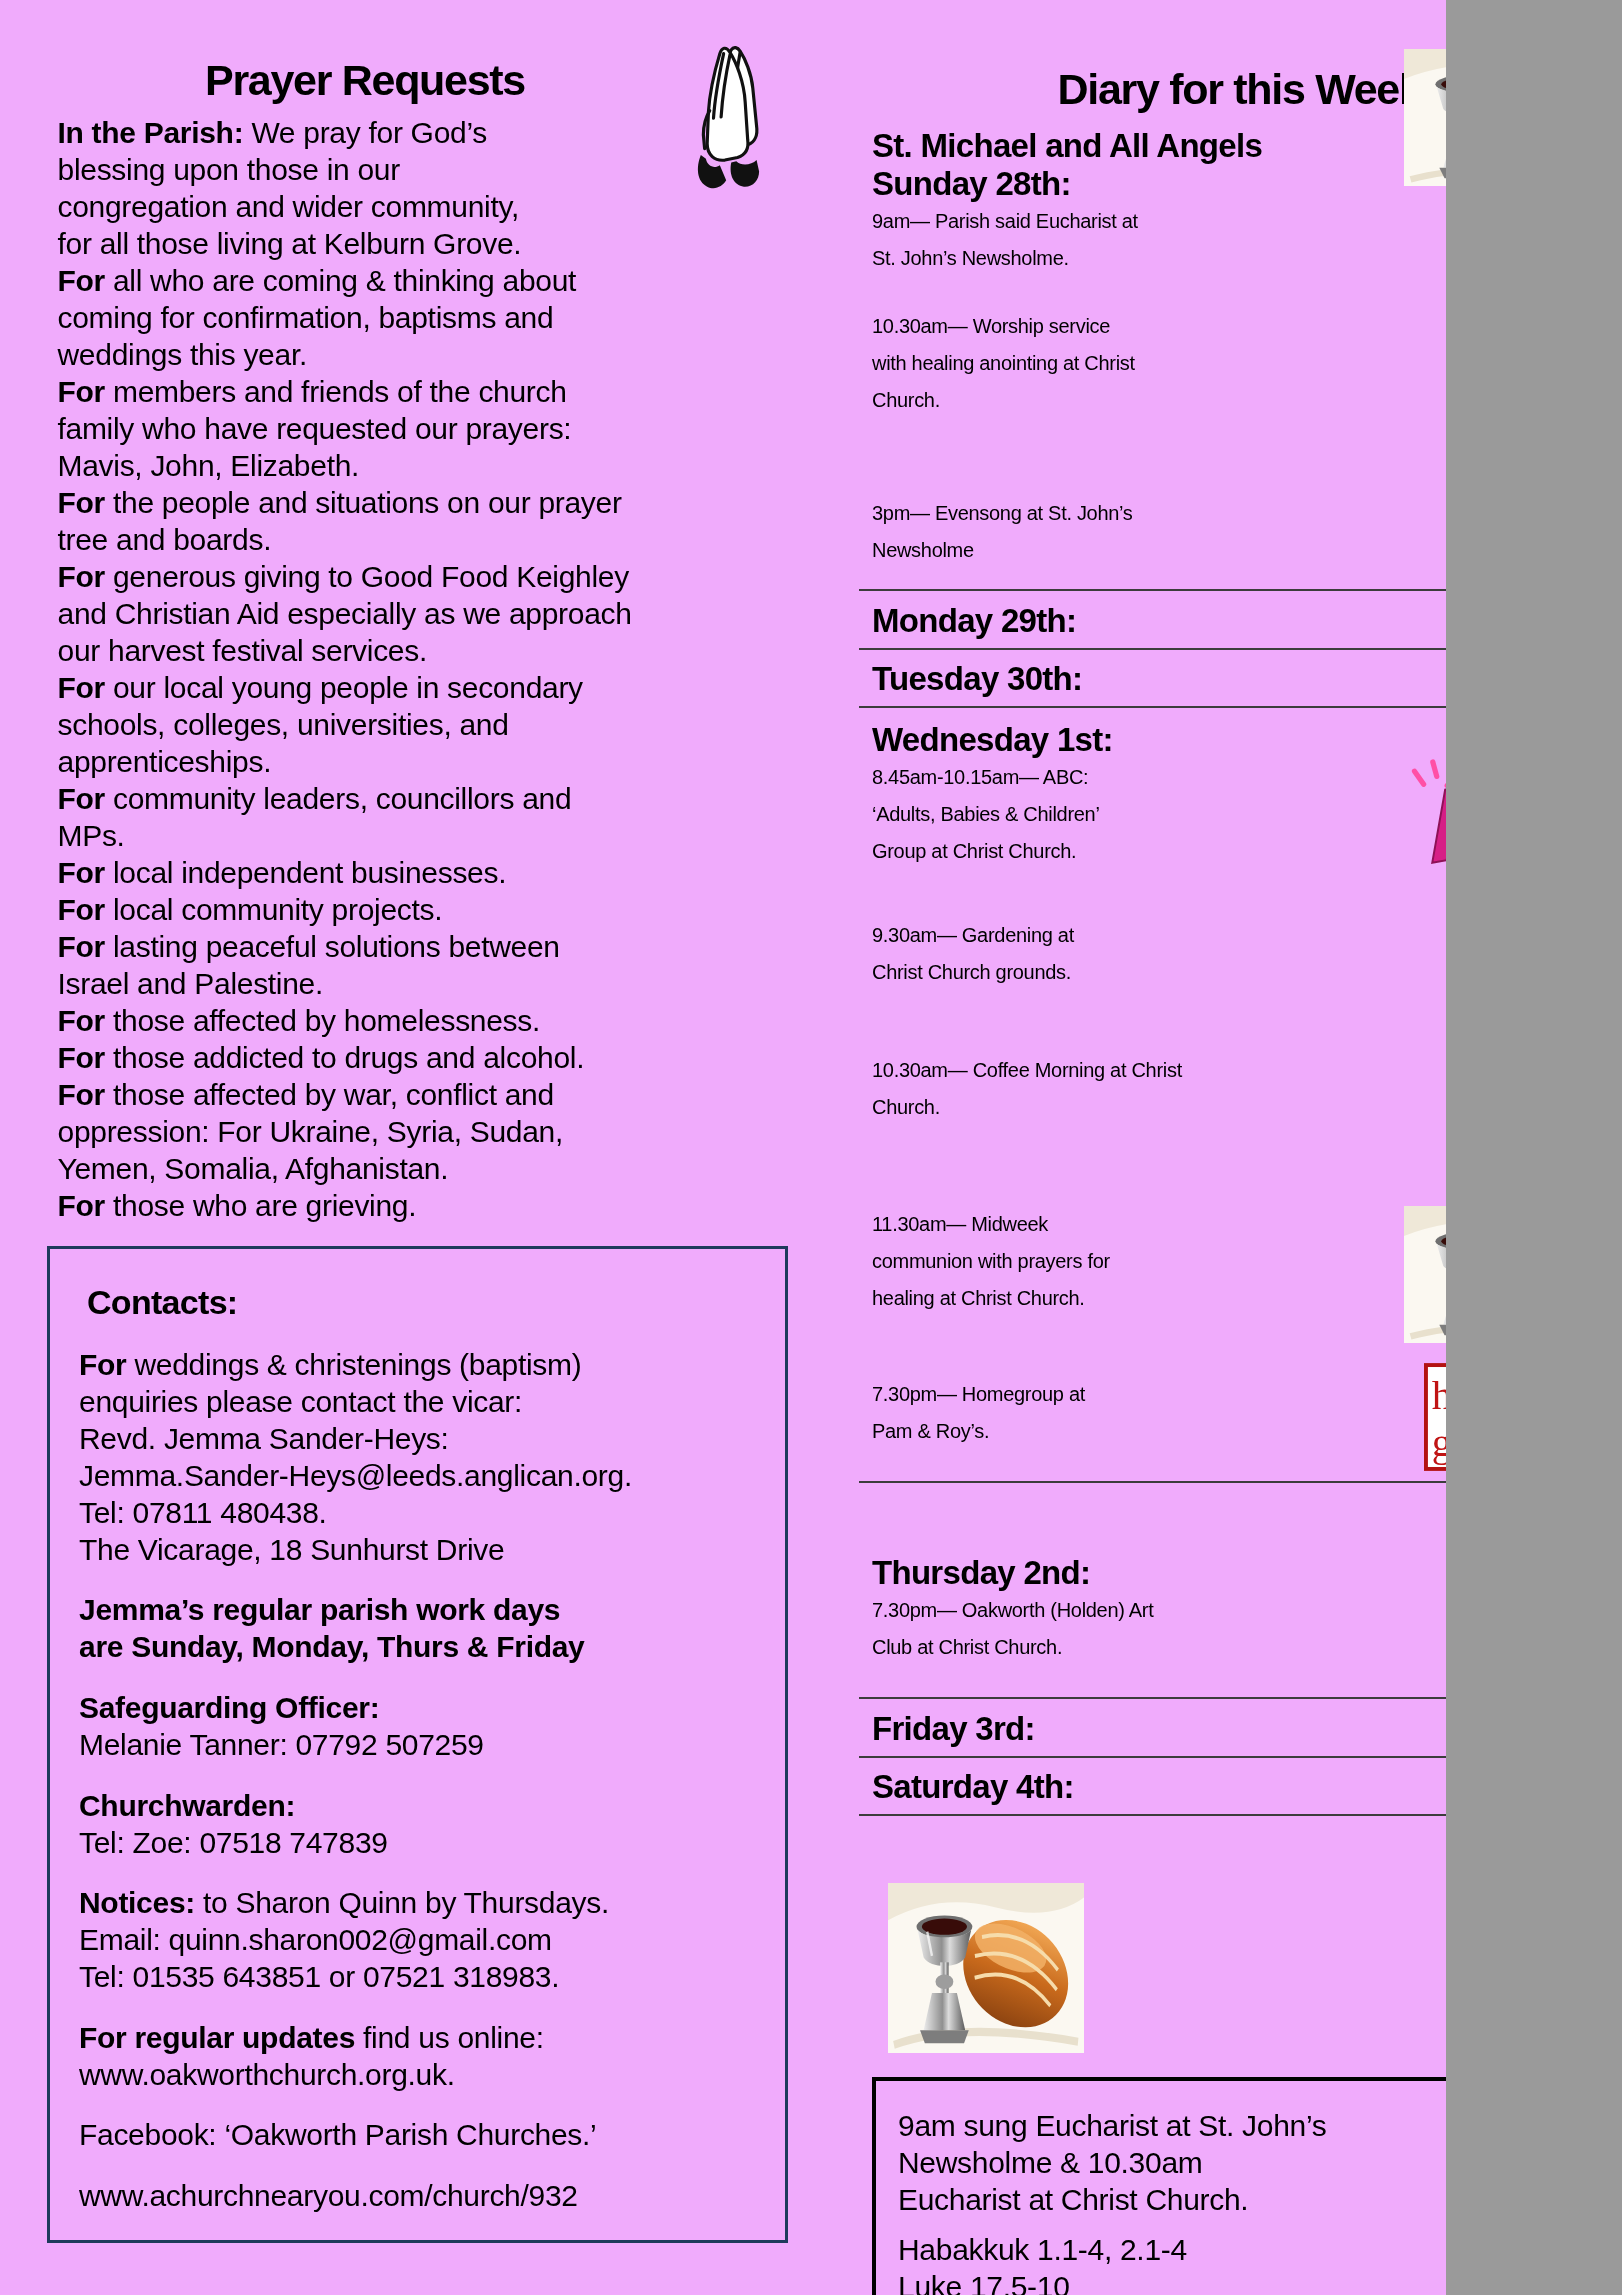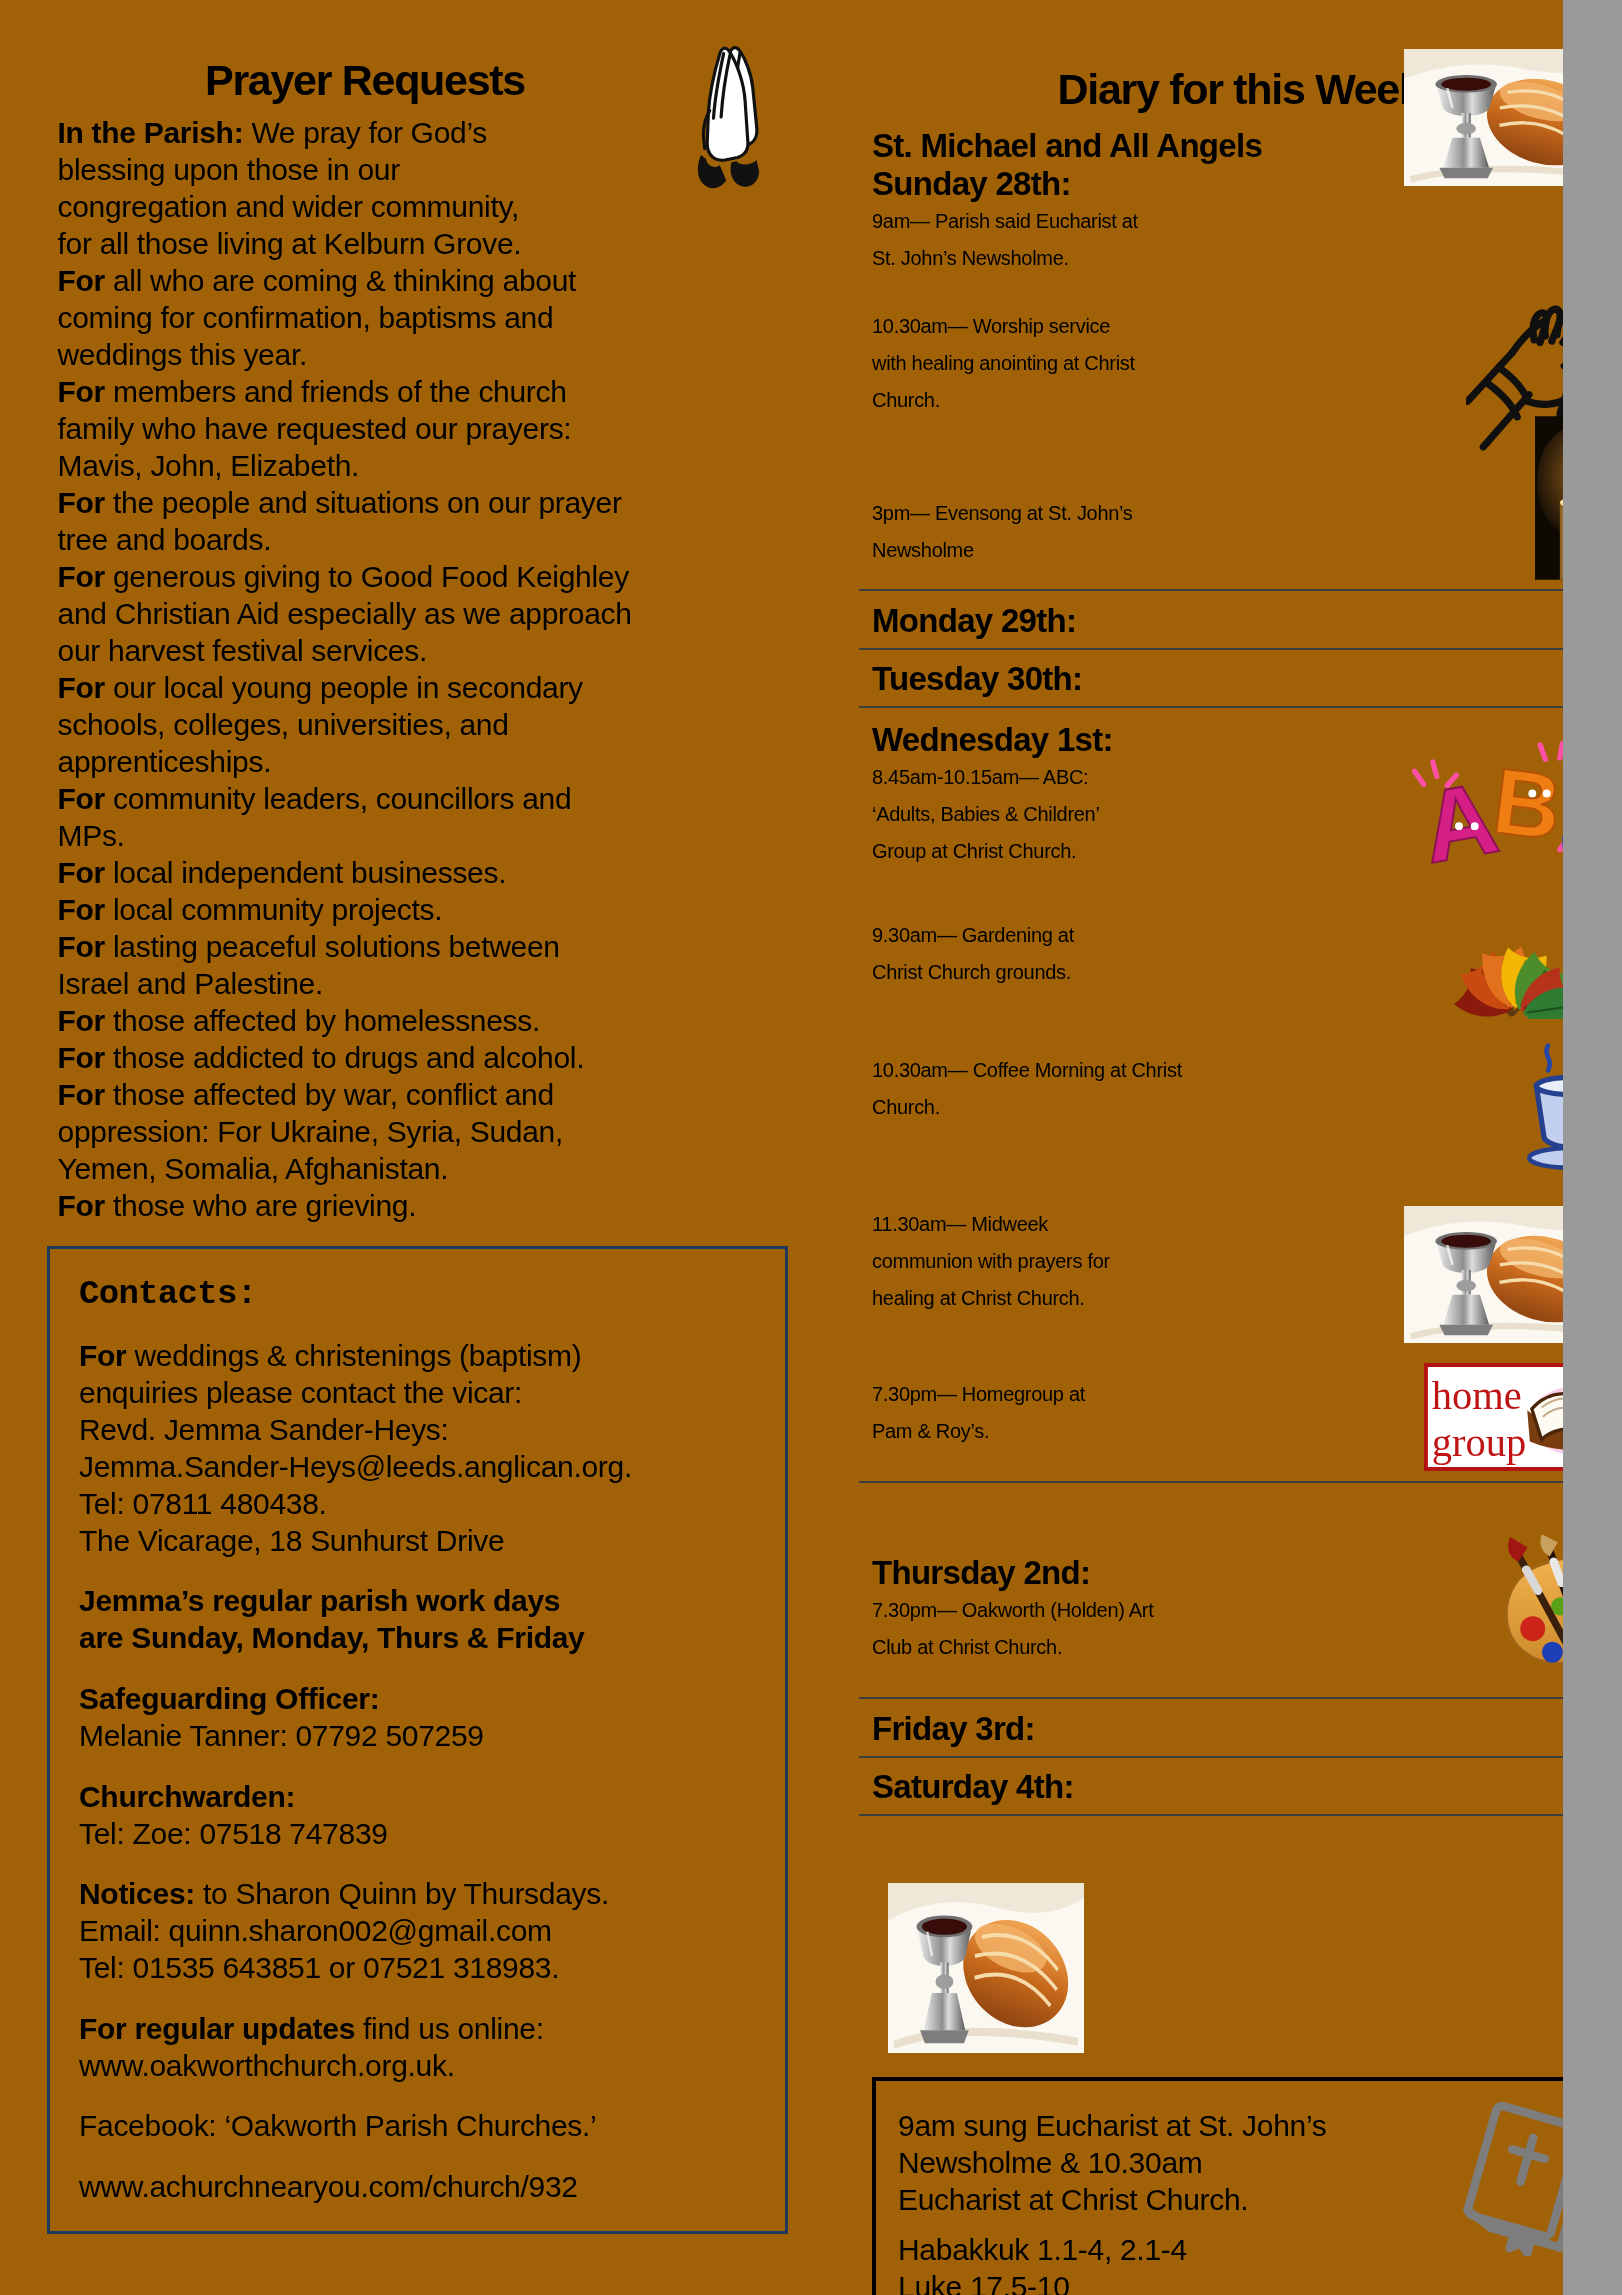--- a/index.html
+++ b/index.html
@@ -1,34 +1,34 @@
 <!DOCTYPE html>
 <html style="font-size:10.5px"><head>
 <meta charset="utf-8">
 <title>Parish Bulletin</title>
 <style>
   html,body{margin:0;padding:0;background:#9a9a9a;}
-  .page{position:relative;width:1563px;height:2295px;background:#a16207;overflow:hidden;
+  .page{position:relative;width:1446px;height:2295px;background:#f0abfc;overflow:hidden;
         font-family:"Liberation Sans","DejaVu Sans",sans-serif;color:#000;}
   .col{position:absolute;top:0;}
   .col-left{left:47px;width:741px;}
   .col-right{left:859px;width:761px;}
 
   .page-title{font-size:43px;font-weight:bold;letter-spacing:-1.3px;text-align:center;margin:0;}
   .col-left .page-title{margin-top:56px;margin-right:105px;}
   .col-right .page-title{margin-top:65px;}
 
   .hands{position:absolute;top:41px;right:23px;}
 
   .prayer{margin-top:9.2px;padding-left:10.5px;}
   .prayer p{margin:0;white-space:pre-line;font-size:30px;line-height:37px;letter-spacing:-0.3px;}
   .prayer b, .cbox b{font-weight:bold;}
 
   .cbox{margin-top:22px;border:3.3px solid #1e3a5c;padding:26px 29px;}
-  .cbox h2{font-size:34px;margin:0;letter-spacing:-0.7px;font-family:Liberation Mono, monospace;}
+  .cbox h2{font-size:34px;margin:8px;letter-spacing:-0.7px;}
   .cbox p{margin:23.6px 0 0;white-space:pre-line;font-size:30px;line-height:37px;letter-spacing:-0.3px;}
 
   .day{position:relative;padding:13px 0 7.9px 13px;}
   .day-empty{padding:10.5px 0 7.9px 13px;}
   .day-head{font-size:33px;font-weight:bold;line-height:38px;white-space:pre-line;letter-spacing:-0.7px;margin:0;}
   .events{margin:0;}
   .event{display:flex;align-items:flex-start;margin-top:31px;}
   .event.first{margin-top:0;}
   .etext{flex:1 1 auto;margin:0;white-space:pre-line;font-size:20px;line-height:37px;letter-spacing:-0.3px;}
   .eimg{flex:0 0 auto;margin-left:15.7px;}

